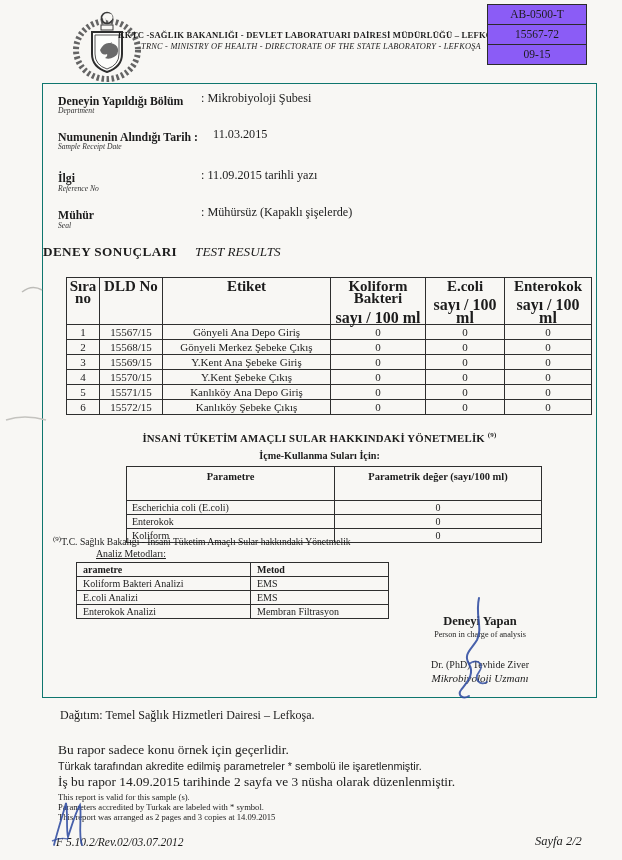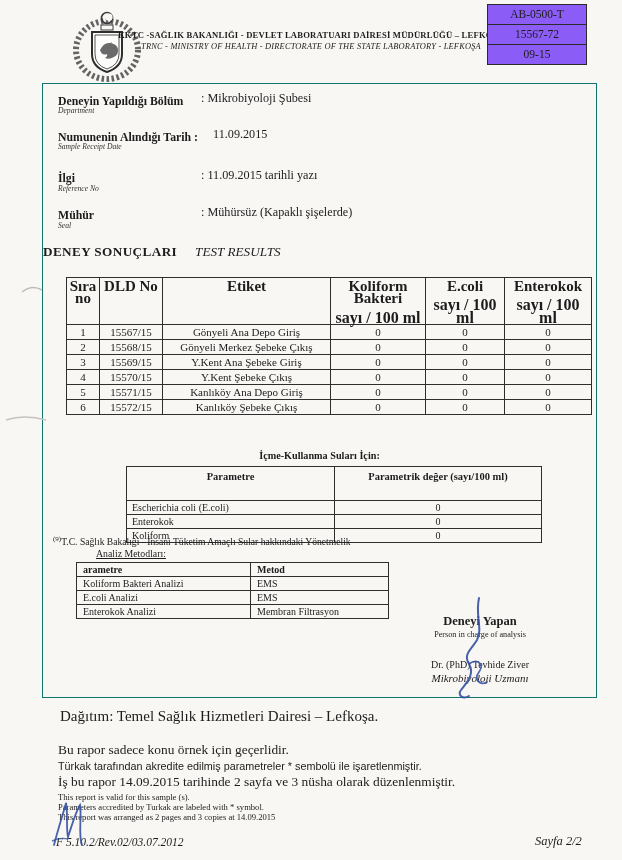--- a/index.html
+++ b/index.html
@@ -76,21 +76,21 @@
   .methods-label{font-size:9.8px;text-decoration:underline;}
 
   
   .sig-block{width:230px;text-align:center;}
   .sig-title{font-weight:bold;font-size:12.5px;}
   .sig-sub{font-size:8.2px;margin-top:1px;}
   .sig-name{font-size:10px;margin-top:20px;}
   .sig-role{font-size:11px;font-style:italic;margin-top:2px;}
 
   
-  .distribution{font-size:15px;}
+  .distribution{font-size:12px;}
   .note-tr-big{font-size:13.4px;}
   .note-tr-sans{font-family:"Liberation Sans", sans-serif;font-size:10.8px;}
   .note-en{font-size:8.6px;}
   .footer-code{font-size:11.5px;font-style:italic;}
   .footer-page{font-size:12.5px;font-style:italic;}
 
   .artifact{pointer-events:none;}
 </style>
 </head>
 <body>
@@ -124,21 +124,21 @@
 </div>
 
 <div class="abs frame">
 
   <div class="abs" style="left:15px;top:7px;" class2="f"><span class="f-label">Deneyin Yapıldığı Bölüm</span></div>
   <div class="abs f-sub" style="left:15px;top:22px;">Department</div>
   <div class="abs f-value" style="left:158px;top:7px;">: Mikrobiyoloji Şubesi</div>
 
   <div class="abs" style="left:15px;top:43px;"><span class="f-label">Numunenin Alındığı Tarih :</span></div>
   <div class="abs f-sub" style="left:15px;top:58px;">Sample Receipt Date</div>
-  <div class="abs f-value" style="left:170px;top:43px;">11.09.2015</div>
+  <div class="abs f-value" style="left:170px;top:43px;">11.03.2015</div>
 
   <div class="abs" style="left:15px;top:84px;"><span class="f-label">İlgi</span></div>
   <div class="abs f-sub" style="left:15px;top:100px;">Reference No</div>
   <div class="abs f-value" style="left:158px;top:84px;">: 11.09.2015 tarihli yazı</div>
 
   <div class="abs" style="left:15px;top:121px;"><span class="f-label">Mühür</span></div>
   <div class="abs f-sub" style="left:15px;top:137px;">Seal</div>
   <div class="abs f-value" style="left:158px;top:121px;">: Mühürsüz (Kapaklı şişelerde)</div>
 
   <div class="abs results-title" style="top:160px;left:0;">
@@ -236,20 +236,23 @@
         <td>6</td>
           <td>15572/15</td>
           <td>Kanlıköy Şebeke Çıkış</td>
           <td>0</td>
           <td>0</td>
           <td>0</td>
       </tr>
     </tbody>
   </table>
 
+  <div class="abs reg-title" style="top:347px;left:0;">
+    <span>İNSANİ TÜKETİM AMAÇLI SULAR HAKKINDAKİ YÖNETMELİK</span>&nbsp;<sup>(9)</sup>
+  </div>
   <div class="abs reg-sub" style="top:366px;left:0;">İçme-Kullanma Suları İçin:</div>
 
   <table class="abs doc-table param-table" style="left:83px;top:382px;">
     <colgroup>
         <col style="width:208px">
         <col style="width:207px">
       </colgroup>
     <thead>
       <tr>
         <th>Parametre</th>

